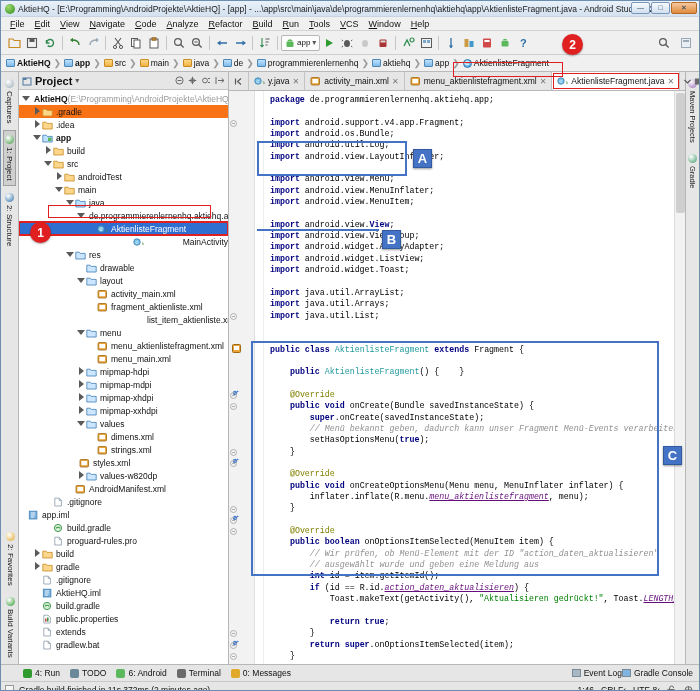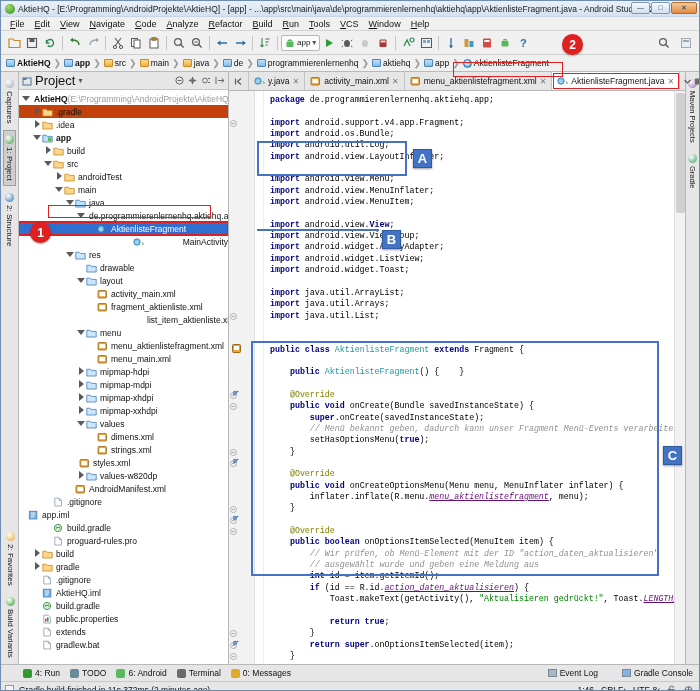--- a/index.html
+++ b/index.html
@@ -126,26 +126,26 @@
   .vdot { width: 9px; height: 9px; border-radius: 50%; flex: 0 0 auto; }
   .vstrip .bottom { position: absolute; bottom: 2px; left: 0; width: 18px;
      display: flex; flex-direction: column; align-items: center; }
 
   
   .projpanel { width: 210px; background: #fff; border-right: 1px solid #b7b7b7; display: flex; flex-direction: column; }
   .proj-head {
     height: 18px; background: #e6e6e6; border-bottom: 1px solid #c3c3c3;
     display: flex; align-items: center; padding: 0 3px; gap: 3px;
   }
-  .proj-head .ptitle { font-size: 13px; font-weight: normal; color: #111; }
+  .proj-head .ptitle { font-size: 11px; font-weight: bold; color: #111; }
   .proj-head .pright { margin-left: auto; display: flex; gap: 4px; align-items: center; }
   .tree { flex: 1; overflow: hidden; padding-top: 2px; background: #fff; position: relative; }
   .row { display: flex; align-items: center; height: 13px; font-size: 8.5px; color: #111; white-space: nowrap; }
   .row.sel { background: #2f6fd0; color: #fff; outline: 2px solid #e02020; outline-offset: -1px; }
-  .row.hl { background: #c2410c; }
+  .row.hl { background: #f97316; }
   .tw { width: 9px; height: 9px; display:inline-block; flex:0 0 auto; position: relative; }
   .tw.down::after, .tw.right::after {
     content: ""; position: absolute; left: 1px; top: 1px;
     border-style: solid;
   }
   .tw.right::after { border-width: 4px 0 4px 5px; border-color: transparent transparent transparent #5a5a5a; top:0px; left:2px;}
   .tw.down::after { border-width: 5px 4px 0 4px; border-color: #5a5a5a transparent transparent transparent; top:2px; left:0px;}
   .lbl { margin-left: 3px; }
   .dim { color: #9a9a9a; font-weight: normal; }
 
@@ -193,21 +193,21 @@
   
   .vstrip-r { width: 14px; background: #e6e6e6; border-left: 1px solid #b7b7b7; display: flex; flex-direction: column; align-items: center; }
 
   
   .botbar {
     height: 17px; background: #e6e6e6; border-top: 1px solid #b7b7b7;
     display: flex; align-items: center; gap: 10px; padding-left: 22px;
     font-size: 8.5px; color: #111; position: relative;
   }
   .botbar .bi { display: flex; align-items: center; gap: 3px; white-space: nowrap; }
-  .botbar .bright { position: absolute; right: 6px; display: flex; gap: 24px; align-items: center; }
+  .botbar .bright { position: absolute; right: 6px; display: flex; gap: 0; align-items: center; }
 
   
   .statusbar {
     height: 16px; background: #e6e6e6; border-top: 1px solid #c9c9c9;
     display: flex; align-items: center; padding-left: 4px;
     font-size: 8.5px; color: #111; position: relative;
   }
   .statusbar .sright { position: absolute; right: 5px; display: flex; gap: 7px; align-items: center; }
   .sq { width: 9px; height: 9px; border: 1px solid #9a9a9a; background: #f5f5f5; }
 

